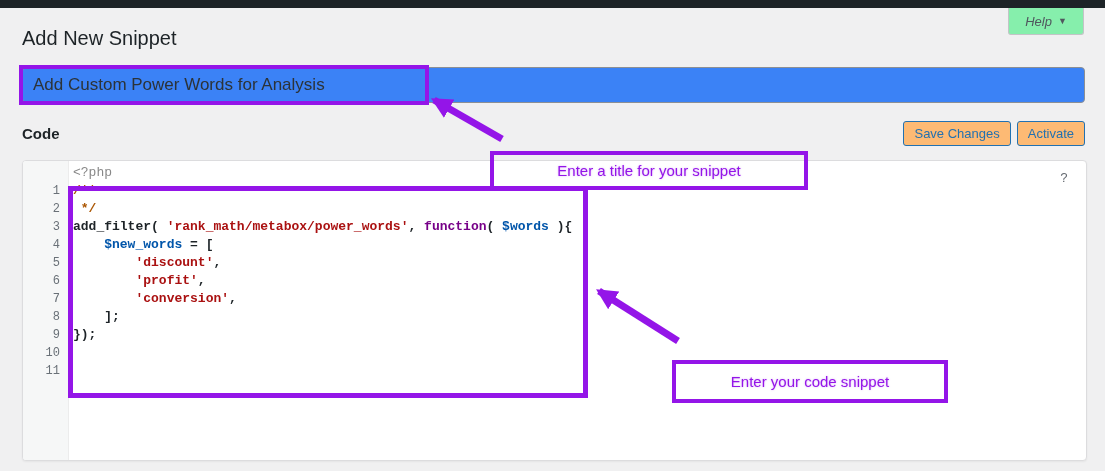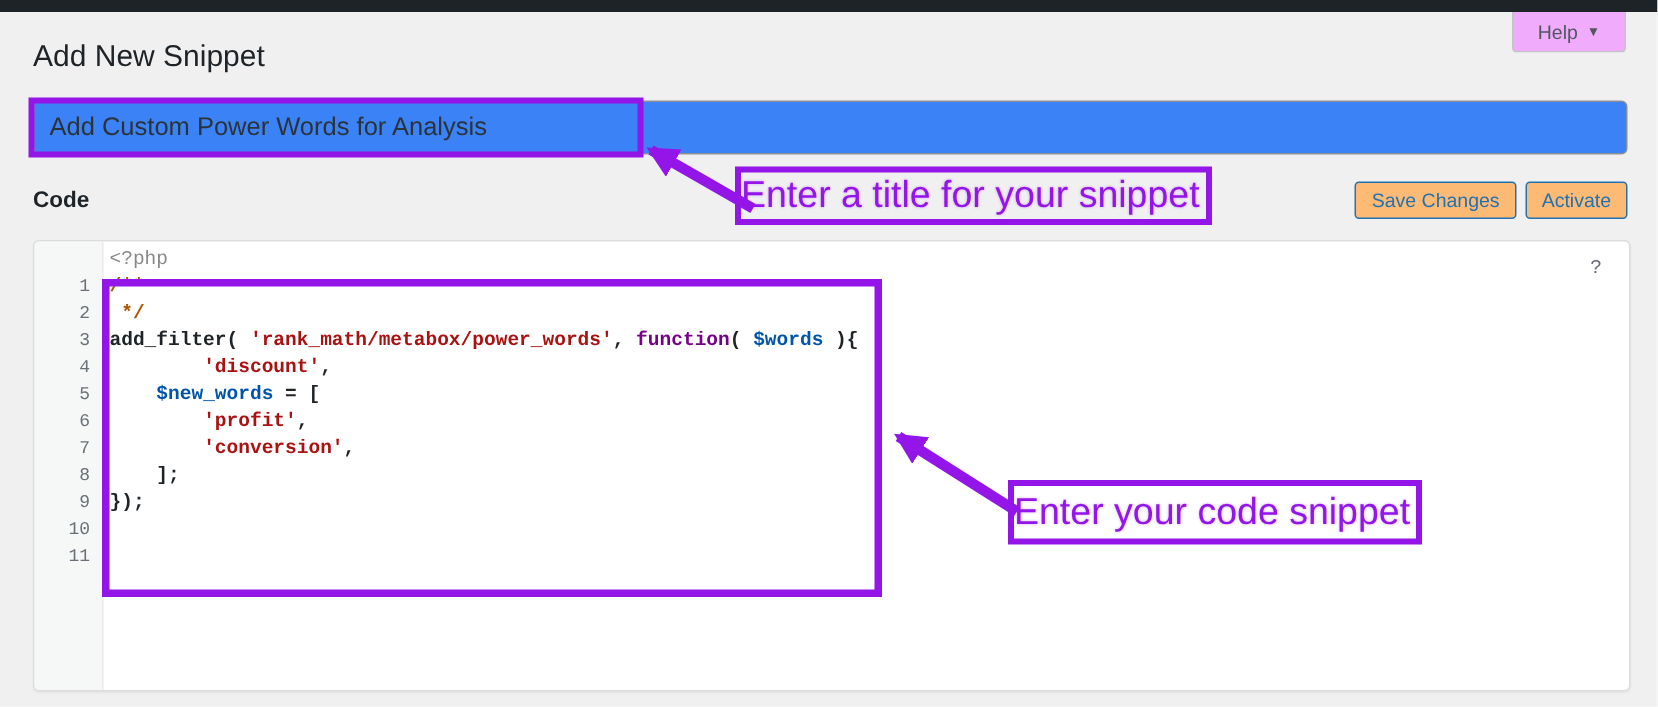--- a/index.html
+++ b/index.html
@@ -14,24 +14,24 @@
   :root{
     --purple:#9415e8;
     --accent:#2271b1;
   }
   .admin-bar{
     position:absolute; left:0; top:0; width:1105px; height:8px;
     background:#1d2327;
   }
   .help-tab{
     position:absolute; top:8px; right:21px; width:76px; height:27px;
-    background:#f0abfc; border:1px solid #c3c4c7; border-top:none;
+    background:#86efac; border:1px solid #c3c4c7; border-top:none;
     border-radius:0 0 3px 3px;
     display:flex; align-items:center; justify-content:center; gap:6px;
-    font-size:13px; color:#50575e; cursor:pointer;
+    font-size:13px; color:#50575e; cursor:pointer;font-style:italic;
   }
   .help-caret{ font-size:9px; color:#50575e; }
   .page-title{
     position:absolute; left:22px; top:27px;
     font-size:20px; font-weight:500; color:#1d2327;
   }
   .title-input{
     position:absolute; left:22px; top:67px; width:1063px; height:36px;
     background:#3b82f6; border:1px solid #8c8f94; border-radius:4px;
     padding:0 10px; font-size:17px; color:#2c3338;
@@ -39,24 +39,25 @@
     outline:none;
   }
   .hl-box{
     position:absolute; border:4px solid var(--purple);
     pointer-events:none;
   }
   .hl-title{ left:19px; top:65px; width:410px; height:40px; }
   .hl-code{ left:68px; top:186px; width:520px; height:212px; border-width:5px; }
   .annotation{
     position:absolute; border:4px solid var(--purple);
-    display:flex; align-items:center; 
-    font-size:25px; color:var(--purple);
+    display:flex; align-items:center; justify-content:center;
+    font-size:15px; color:var(--purple);
     text-shadow:0 0 2px rgba(148,21,232,.35);
     white-space:nowrap;
+    margin-top:40px;
   }
   .anno-title{ left:490px; top:111px; width:318px; height:39px; }
   .anno-code{ left:672px; top:320px; width:276px; height:43px; }
   .code-row-label{
     position:absolute; left:22px; top:125px;
     font-size:15px; font-weight:bold; color:#1d2327;
   }
   .code-buttons{
     position:absolute; top:121px; right:20px;
     display:flex; gap:6px;
@@ -136,22 +137,22 @@
       <div class="gut-line">9</div>
       <div class="gut-line">10</div>
       <div class="gut-line">11</div>
     </div>
   <div class="code-area">
     <div>
         <div class="code-line"><span class="tok-meta">&lt;?php</span></div>
         <div class="code-line"><span class="tok-comment">/**</span></div>
         <div class="code-line"><span class="tok-comment"> */</span></div>
         <div class="code-line"><span class="tok-plain">add_filter( </span><span class="tok-string">'rank_math/metabox/power_words'</span><span class="tok-plain">, </span><span class="tok-keyword">function</span><span class="tok-plain">( </span><span class="tok-variable">$words</span><span class="tok-plain"> ){</span></div>
+        <div class="code-line"><span class="tok-plain">    </span><span class="tok-variable">$new_words</span><span class="tok-plain"> = [</span></div>
         <div class="code-line"><span class="tok-plain">        </span><span class="tok-string">'discount'</span><span class="tok-plain">,</span></div>
-        <div class="code-line"><span class="tok-plain">    </span><span class="tok-variable">$new_words</span><span class="tok-plain"> = [</span></div>
         <div class="code-line"><span class="tok-plain">        </span><span class="tok-string">'profit'</span><span class="tok-plain">,</span></div>
         <div class="code-line"><span class="tok-plain">        </span><span class="tok-string">'conversion'</span><span class="tok-plain">,</span></div>
         <div class="code-line"><span class="tok-plain">    ];</span></div>
         <div class="code-line"><span class="tok-plain">});</span></div>
       </div>
     <span class="editor-help">?</span>
   </div>
 </div>
 
 <div class="hl-box hl-title"></div>

